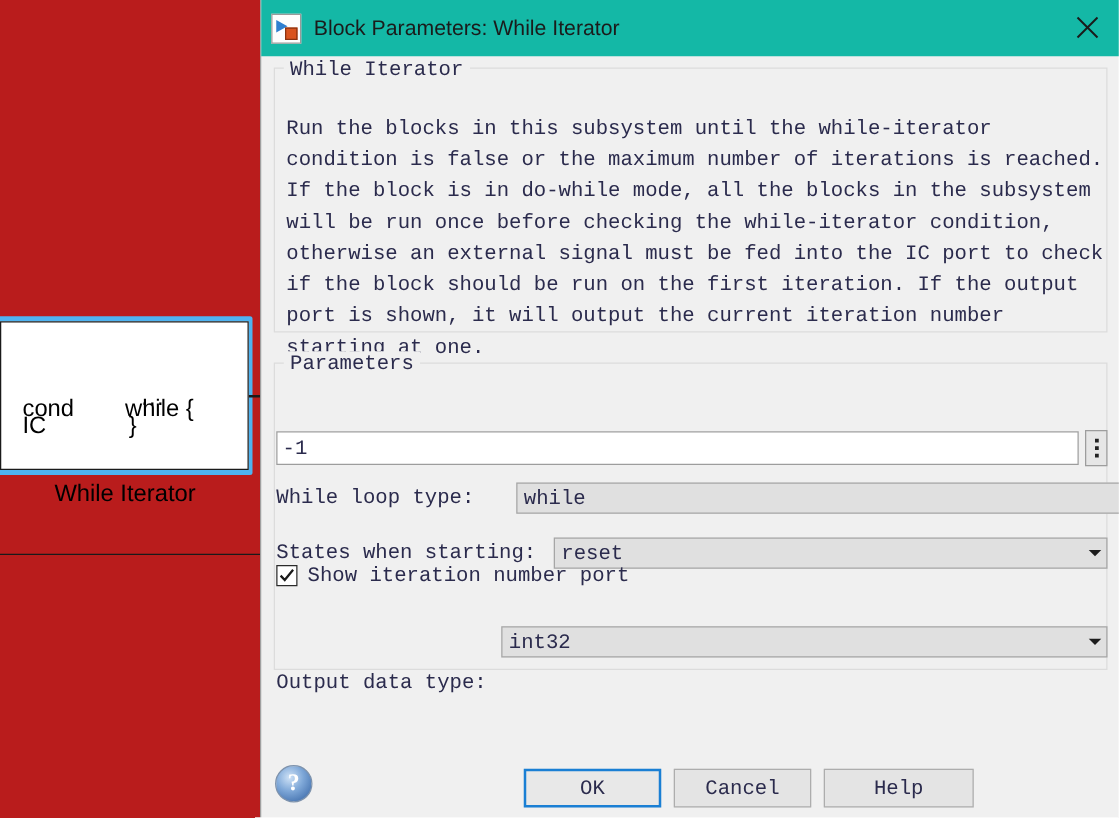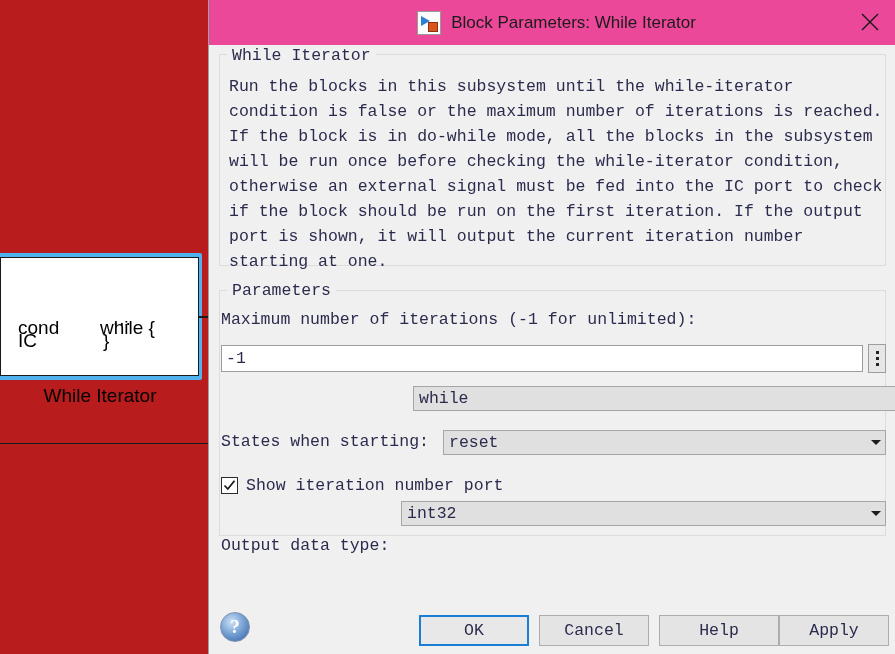--- a/index.html
+++ b/index.html
@@ -92,24 +92,23 @@
     left: 208px; top: 0;
     width: 687px; height: 654px;
     background: #f0f0f0;
     border-left: 1px solid #a0a0a0;
   }
   
   #titlebar {
     position: absolute;
     left: 0; top: 0;
     width: 687px; height: 45px;
-    background: #ec4899;
+    background: #14b8a6;
     display: flex;
     align-items: center;
-    justify-content: center;
   }
   #title-icon {
     margin-left: 8px;
     width: 24px; height: 24px;
     border: 1px solid #9a9a9a;
     background: #fdfdfd;
     position: relative;
     flex: 0 0 auto;
   }
   #title-icon .tri {
@@ -156,21 +155,21 @@
     left: 18px; top: 46px;
     background: #f0f0f0;
     padding: 0 5px;
     font-family: "Liberation Mono", monospace;
     font-size: 16.5px;
     color: #2b2b4d;
     white-space: nowrap;
   }
   #desc-body {
     position: absolute;
-    left: 20px; top: 74px;
+    left: 20px; top: 90px;
     width: 665px;
     font-family: "Liberation Mono", monospace;
     font-size: 16.5px;
     line-height: 25px;
     color: #2b2b4d;
     white-space: pre-wrap;
   }
 
   
   #param-group {
@@ -263,21 +262,21 @@
 
   #loop-type-label { left: 12px; top: 388px; }
   #loop-type-dd    { left: 204px; top: 386px; width: 549px; }
 
   #states-label    { left: 12px; top: 432px; }
   #states-dd       { left: 234px; top: 430px; width: 443px; align-items: center; }
 
   
   #show-iter-row {
     position: absolute;
-    left: 12px; top: 476px;
+    left: 12px; top: 451px;
     display: flex;
     align-items: center;
     cursor: default;
   }
   #show-iter-box {
     width: 17px; height: 17px;
     background: #ffffff;
     border: 1.5px solid #2b2b2b;
     position: relative;
     flex: 0 0 auto;
@@ -383,28 +382,28 @@
 If the block is in do-while mode, all the blocks in the subsystem
 will be run once before checking the while-iterator condition,
 otherwise an external signal must be fed into the IC port to check
 if the block should be run on the first iteration. If the output
 port is shown, it will output the current iteration number
 starting at one.</div>
 
     <div id="param-group"></div>
     <div id="param-legend">Parameters</div>
 
-    <div class="mono-label" id="max-iter-label">Maximum number of iterations (-1 for unlimited):</div>
     <input id="max-iter-input" type="text" value="-1" style="">
     <div id="max-iter-dots-btn">
       <i></i>
         <i></i>
         <i></i>
     </div>
 
+    <div class="mono-label" id="loop-type-label">While loop type:</div>
     <div class="dd" id="loop-type-dd">
       <span class="dd-val">while</span>
       <span class="dd-arrow"></span>
     </div>
 
     <div class="mono-label" id="states-label">States when starting:</div>
     <div class="dd" id="states-dd">
       <span class="dd-val">reset</span>
       <span class="dd-arrow"></span>
     </div>
@@ -423,16 +422,15 @@
       <span class="dd-val">int32</span>
       <span class="dd-arrow"></span>
     </div>
 
     <div id="help-icon">
       <span>?</span>
     </div>
     <div class="btn" id="btn-cancel">Cancel</div>
     <div class="btn" id="btn-ok">OK</div>
     <div class="btn" id="btn-help">Help</div>
-    <div class="btn" id="btn-apply">Apply</div>
 
   </div>
 </div>
 
 </body></html>

